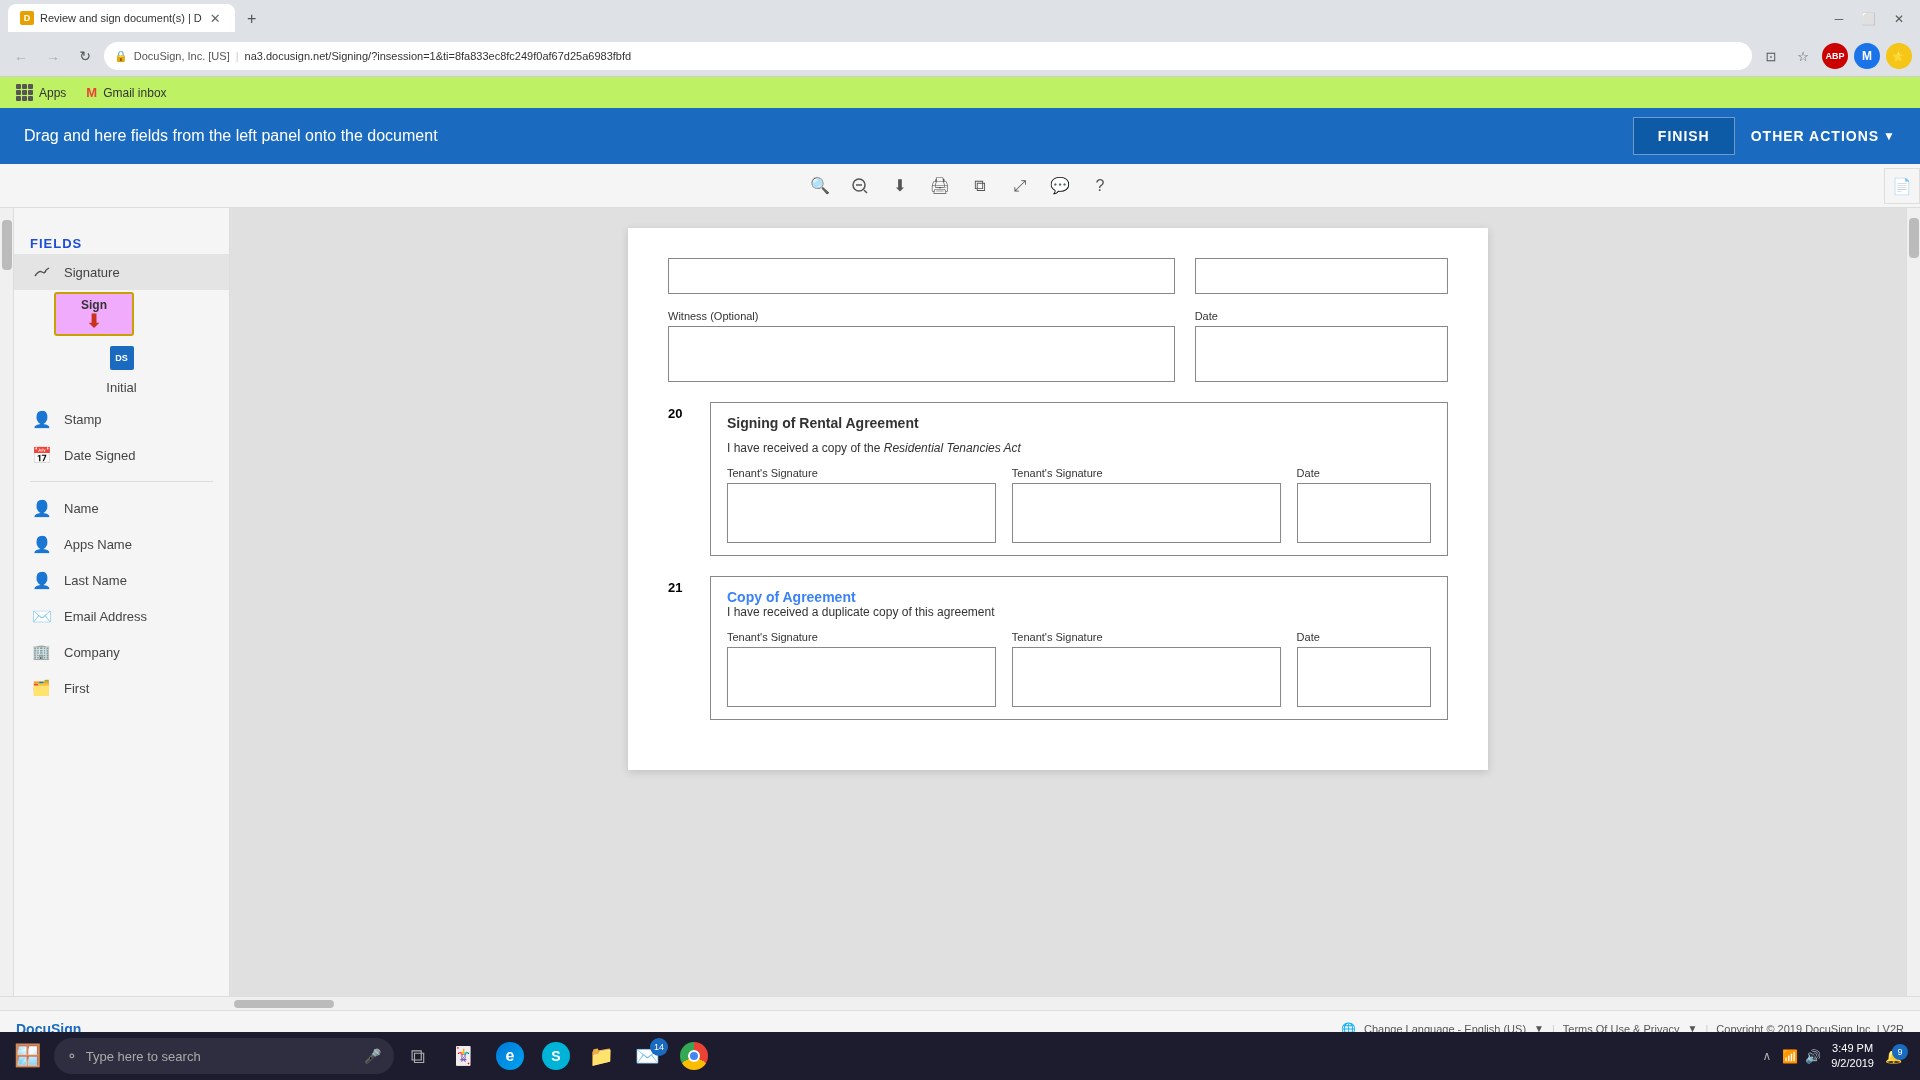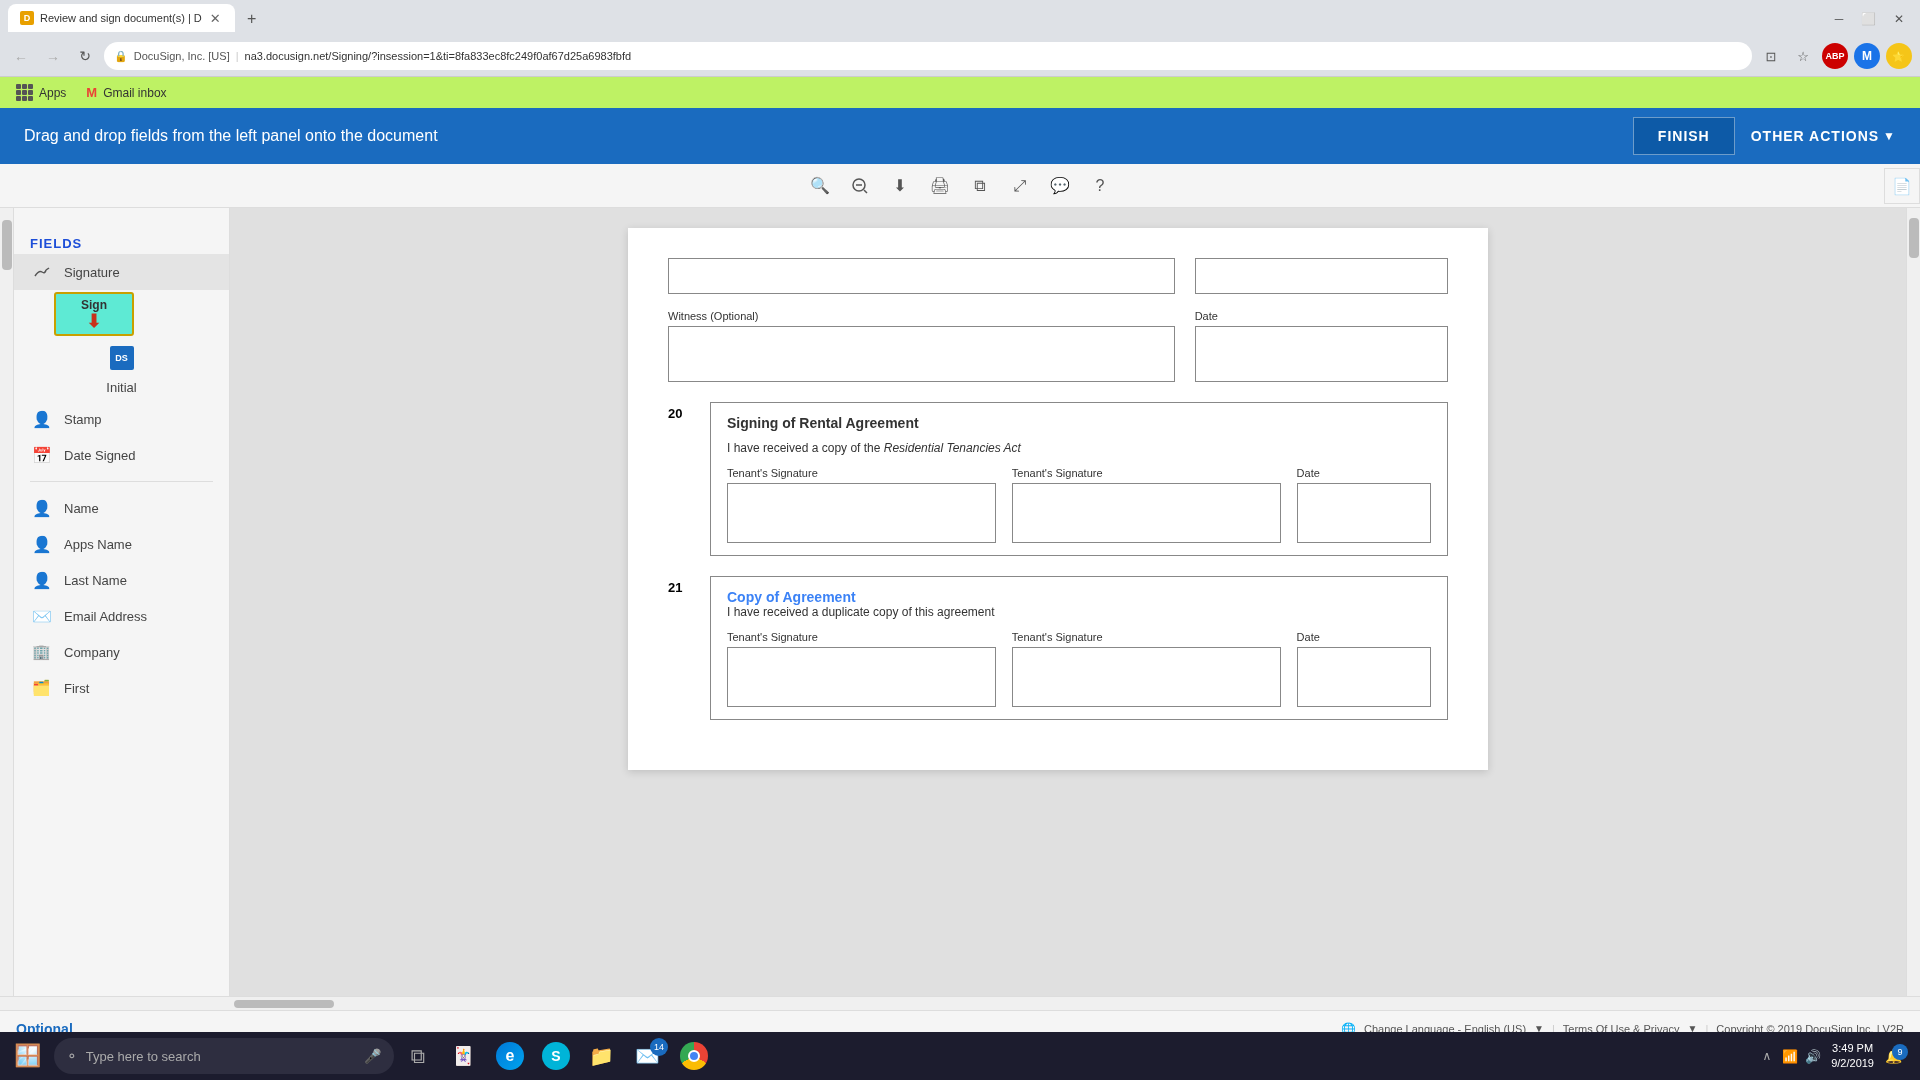--- a/index.html
+++ b/index.html
@@ -97,21 +97,21 @@
       <span>Apps</span>
     </div>
     <div class="bookmark-item" style="display:flex;align-items:center;gap:6px;padding:2px 8px;border-radius:4px;font-size:12px;color:#333;cursor:pointer;">
       <span style="color:#EA4335;font-size:13px;font-weight:bold;">M</span>
       <span>Gmail inbox</span>
     </div>
   </div>
 </div>
 
 <div class="docusign-banner" style="background:#1a6bbf;color:white;height:56px;display:flex;align-items:center;padding:0 24px;gap:16px;">
-  <span style="font-size:16px;color:white;font-weight:400;flex:1;">Drag and drop fields from the left panel onto the document</span>
+  <span style="font-size:16px;color:white;font-weight:400;flex:1;">Drag and here fields from the left panel onto the document</span>
   <button class="finish-btn" style="background:#0d5aa7;color:white;border:1px solid rgba(255,255,255,0.4);padding:10px 24px;font-size:14px;font-weight:700;cursor:pointer;letter-spacing:1px;">FINISH</button>
   <button class="other-actions-btn" style="color:white;background:transparent;border:none;font-size:14px;font-weight:700;cursor:pointer;letter-spacing:1px;display:flex;align-items:center;gap:4px;">
     <span>OTHER ACTIONS</span>
     <span style="font-size:12px;">▼</span>
   </button>
 </div>
 
 <div class="doc-toolbar" style="background:#f5f5f5;height:44px;display:flex;align-items:center;justify-content:center;gap:8px;border-bottom:1px solid #ddd;position:relative;">
   <div class="toolbar-icon" style="width:32px;height:32px;display:flex;align-items:center;justify-content:center;font-size:16px;color:#555;cursor:pointer;border-radius:4px;">🔍</div>
   <div class="toolbar-icon" style="width:32px;height:32px;display:flex;align-items:center;justify-content:center;font-size:16px;color:#555;cursor:pointer;border-radius:4px;" title="zoom out">
@@ -142,21 +142,21 @@
     <div style="display:flex;align-items:center;gap:10px;padding:6px 16px;cursor:pointer;font-size:13px;color:#444;background:#e4e4e4;">
       <div style="width:24px;height:24px;display:flex;align-items:center;justify-content:center;">
         <svg width="20" height="20" viewBox="0 0 20 20">
             <path d="M3 14 Q7 8 10 10 Q13 12 14 8" stroke="#555" fill="none" stroke-width="1.5"></path>
             <path d="M14 8 L17 6" stroke="#555" fill="none" stroke-width="1.5"></path>
           </svg>
       </div>
       <span>Signature</span>
     </div>
 
-    <div style="background:#5eead4;border:2px solid #c8a000;padding:4px 10px;display:flex;flex-direction:column;align-items:center;font-size:12px;font-weight:bold;color:#333;margin:2px 0 4px 40px;width:80px;border-radius:3px;">
+    <div style="background:#f0abfc;border:2px solid #c8a000;padding:4px 10px;display:flex;flex-direction:column;align-items:center;font-size:12px;font-weight:bold;color:#333;margin:2px 0 4px 40px;width:80px;border-radius:3px;">
       <span>Sign</span>
       <span style="color:#c8311a;font-size:18px;line-height:1;">⬇</span>
     </div>
 
     <div style="display:flex;align-items:center;gap:10px;padding:6px 16px;cursor:pointer;font-size:13px;color:#444;flex-direction:column;">
       <div style="width:24px;height:24px;display:flex;align-items:center;justify-content:center;background:#1a6bbf;color:white;font-size:9px;font-weight:bold;border-radius:2px;">DS</div>
       <span>Initial</span>
     </div>
 
     <div style="display:flex;align-items:center;gap:10px;padding:6px 16px;cursor:pointer;font-size:13px;color:#444;">
@@ -283,21 +283,21 @@
   <div style="width:14px;background:#f0f0f0;border-left:1px solid #ddd;flex-shrink:0;display:flex;flex-direction:column;align-items:center;padding-top:2px;">
     <div style="width:10px;height:40px;background:#bbb;border-radius:4px;margin-top:8px;"></div>
   </div>
 </div>
 
 <div style="height:14px;background:#f0f0f0;border-top:1px solid #ddd;display:flex;align-items:center;padding:0 4px;">
   <div style="width:100px;height:8px;background:#bbb;border-radius:4px;margin-left:230px;"></div>
 </div>
 
 <div style="height:36px;background:#f5f5f5;border-top:1px solid #ddd;display:flex;align-items:center;padding:0 16px;font-size:11px;color:#555;gap:8px;">
-  <span style="font-size:14px;font-weight:bold;color:#1a6bbf;">Optional</span>
+  <span style="font-size:14px;font-weight:bold;color:#1a6bbf;">DocuSign</span>
   <span style="flex:1;"></span>
   <span style="font-size:12px;">🌐</span>
   <span style="cursor:pointer;color:#555;">Change Language - English (US)</span>
   <span style="font-size:10px;">▼</span>
   <span style="color:#ccc;">|</span>
   <span style="cursor:pointer;color:#555;">Terms Of Use &amp; Privacy</span>
   <span style="font-size:10px;">▼</span>
   <span style="color:#ccc;">|</span>
   <span>Copyright © 2019 DocuSign Inc. | V2R</span>
 </div>

